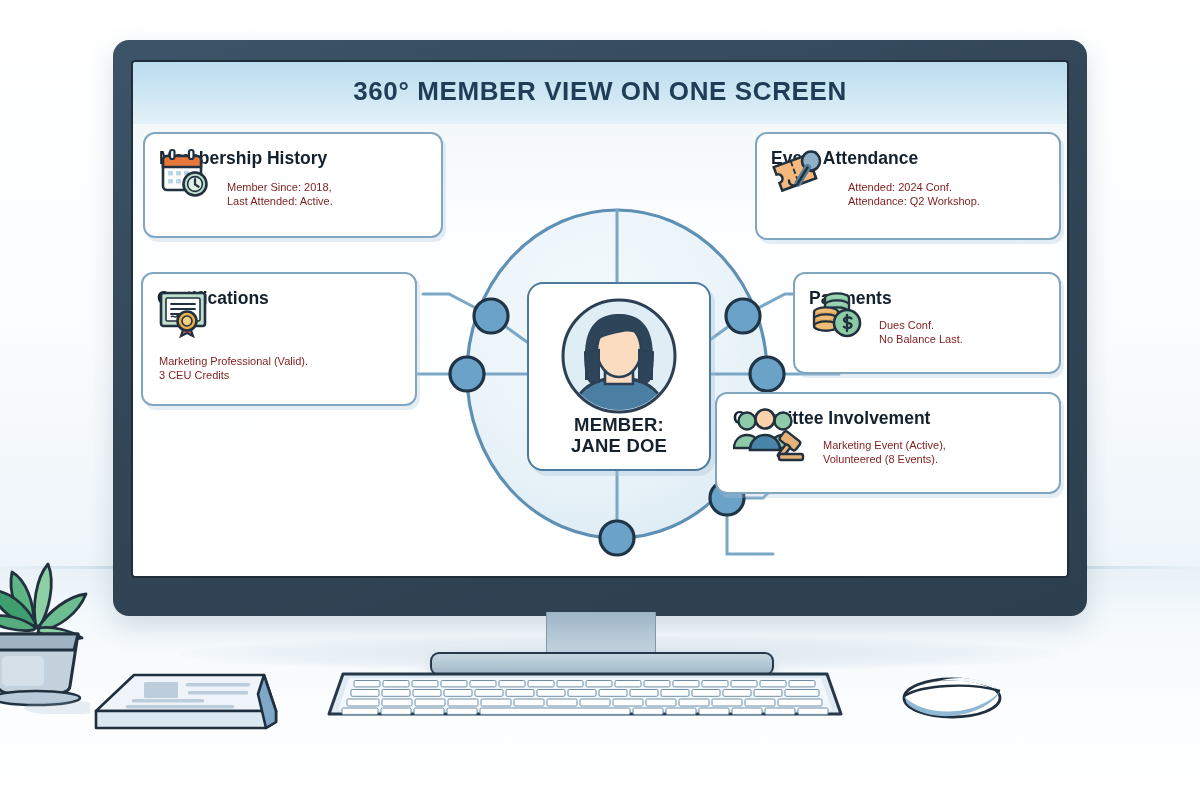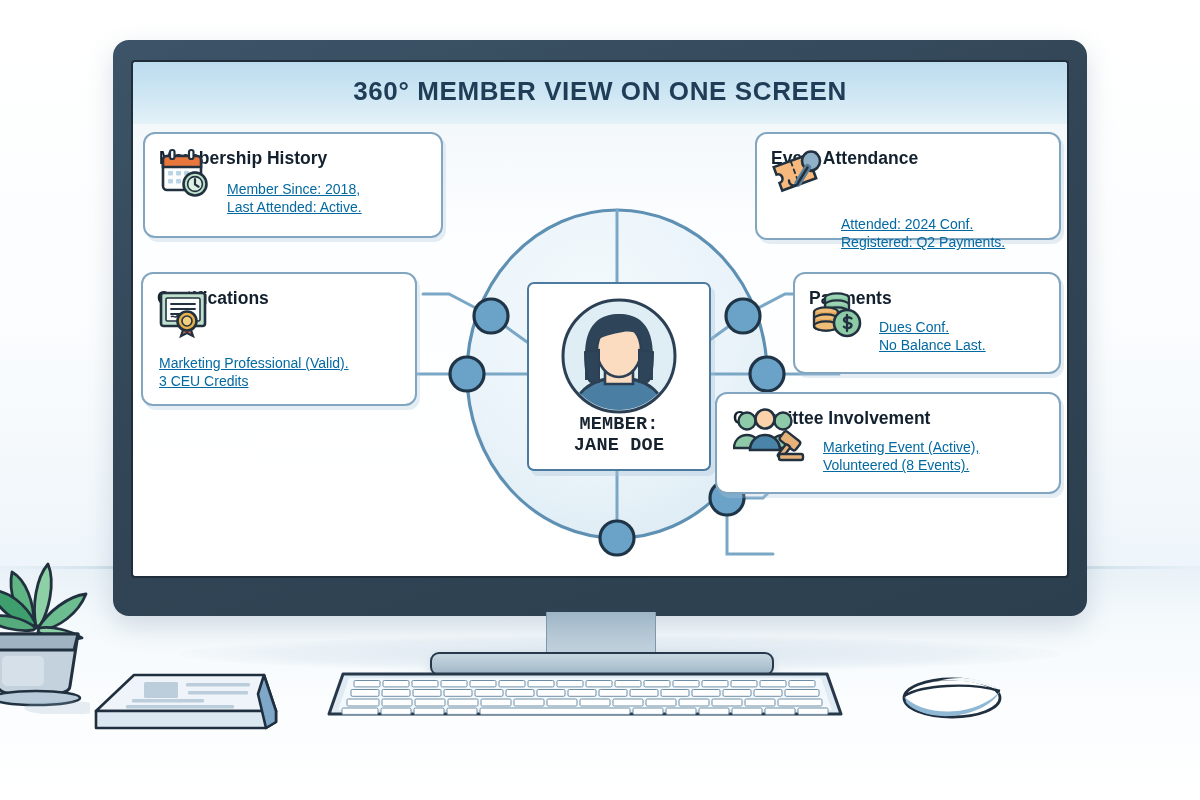--- a/index.html
+++ b/index.html
@@ -47,27 +47,27 @@
         background:linear-gradient(180deg,#f3f8fb 0%,#fdfeff 26%,#ffffff 100%);}
 
   .diagram{position:absolute;left:0;top:0;width:934px;height:452px;}
   .diagram svg{position:absolute;left:0;top:0;}
 
   
   .card{position:absolute;background:#ffffff;border:2px solid #83a6c0;border-radius:12px;
         box-shadow:3px 4px 0 rgba(171,198,217,.30);}
   .card-head{display:flex;align-items:center;gap:9px;}
   .card-title{font-size:17.5px;font-weight:700;color:#13212e;white-space:nowrap;}
-  .card-line{font-size:14px;color:#0369a1;white-space:nowrap;line-height:1.30;text-decoration:underline;}
+  .card-line{font-size:11px;color:#7f1d1d;white-space:nowrap;line-height:1.30;}
   .ico{flex:0 0 auto;}
 
   
   .member-card{position:absolute;left:394px;top:158px;width:180px;height:185px;
-        background:#ffffff;border:2px solid #4c7a9e;border-radius:7px;
-        box-shadow:4px 5px 0 rgba(168,196,216,.35);z-index:6;font-family:Liberation Mono, monospace;}
+        background:#ffffff;border:2px solid #4c7a9e;border-radius:16px;
+        box-shadow:4px 5px 0 rgba(168,196,216,.35);z-index:6;}
   .member-name{position:absolute;left:0;bottom:13px;width:180px;text-align:center;
         font-size:18.5px;font-weight:700;color:#16222e;line-height:1.14;letter-spacing:.2px;}
 
   
   .keyboard{position:absolute;left:325px;top:668px;width:520px;height:52px;}
   .mouse{position:absolute;left:898px;top:668px;width:108px;height:56px;}
   .notebook{position:absolute;left:88px;top:672px;width:196px;height:62px;}
   .plant{position:absolute;left:-14px;top:534px;width:104px;height:180px;}
 </style>
 </head>
@@ -221,23 +221,23 @@
                   <path d="M5 12h36v8a4.5 4.5 0 000 9v8H5v-8a4.5 4.5 0 000-9z" fill="#f6b87d" stroke="#22313f" stroke-width="2.6"></path>
                   <path d="M23 13v4M23 21v4M23 29v4" stroke="#22313f" stroke-width="1.8" stroke-linecap="round"></path>
                 </g>
                 <ellipse cx="40" cy="13" rx="9" ry="9.5" fill="#8fb0c6" stroke="#22313f" stroke-width="2.6"></ellipse>
                 <path d="M36.5 19.5 L27 35" stroke="#5b7f99" stroke-width="7" stroke-linecap="round"></path>
                 <path d="M36.5 19.5 L27 35" stroke="#22313f" stroke-width="2.4" fill="none" stroke-linecap="round"></path>
                 <path d="M27 36c-4 3-9 1-9-3.5" stroke="#22313f" stroke-width="2.4" fill="none" stroke-linecap="round"></path>
               </svg>
               <div class="card-title">Event Attendance</div>
             </div>
-            <div style="position:absolute;left:84px;top:46px;margin-top:35px;">
+            <div style="position:absolute;left:91px;top:46px;">
               <div class="card-line">Attended: 2024 Conf.</div>
-              <div class="card-line">Registered: Q2 Payments.</div>
+              <div class="card-line">Attendance: Q2 Workshop.</div>
             </div>
           </div>
 
           <div class="card" style="left:660px;top:148px;width:264px;height:98px;">
             <div class="card-head" style="position:absolute;left:14px;top:14px;">
               <svg class="ico" width="56" height="52" viewBox="0 0 56 52">
                 <g stroke="#22313f" stroke-width="2.3">
                   <ellipse cx="28" cy="10" rx="12" ry="4.6" fill="#9ad4b2"></ellipse>
                   <path d="M16 10v7c0 2.5 5.4 4.6 12 4.6s12-2.1 12-4.6v-7" fill="#8ccba6"></path>
                   <ellipse cx="28" cy="17" rx="12" ry="4.6" fill="#9ad4b2"></ellipse>

